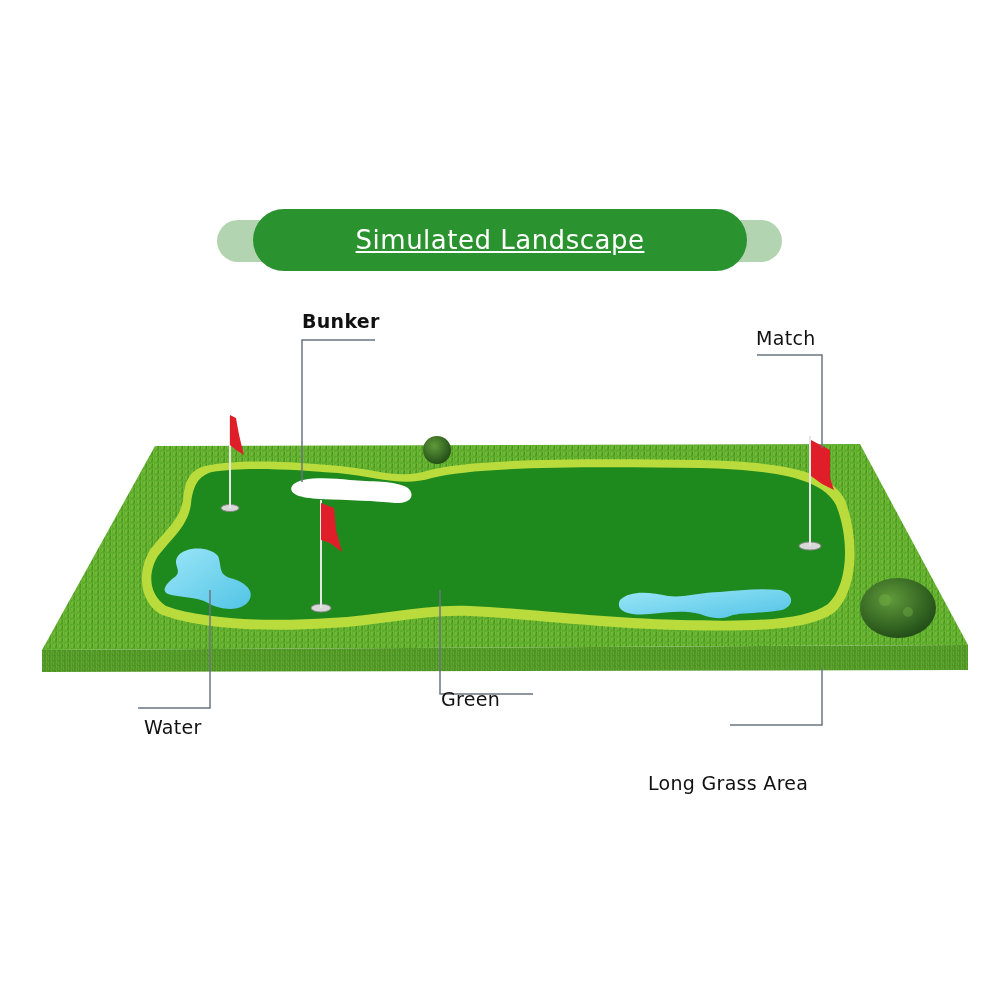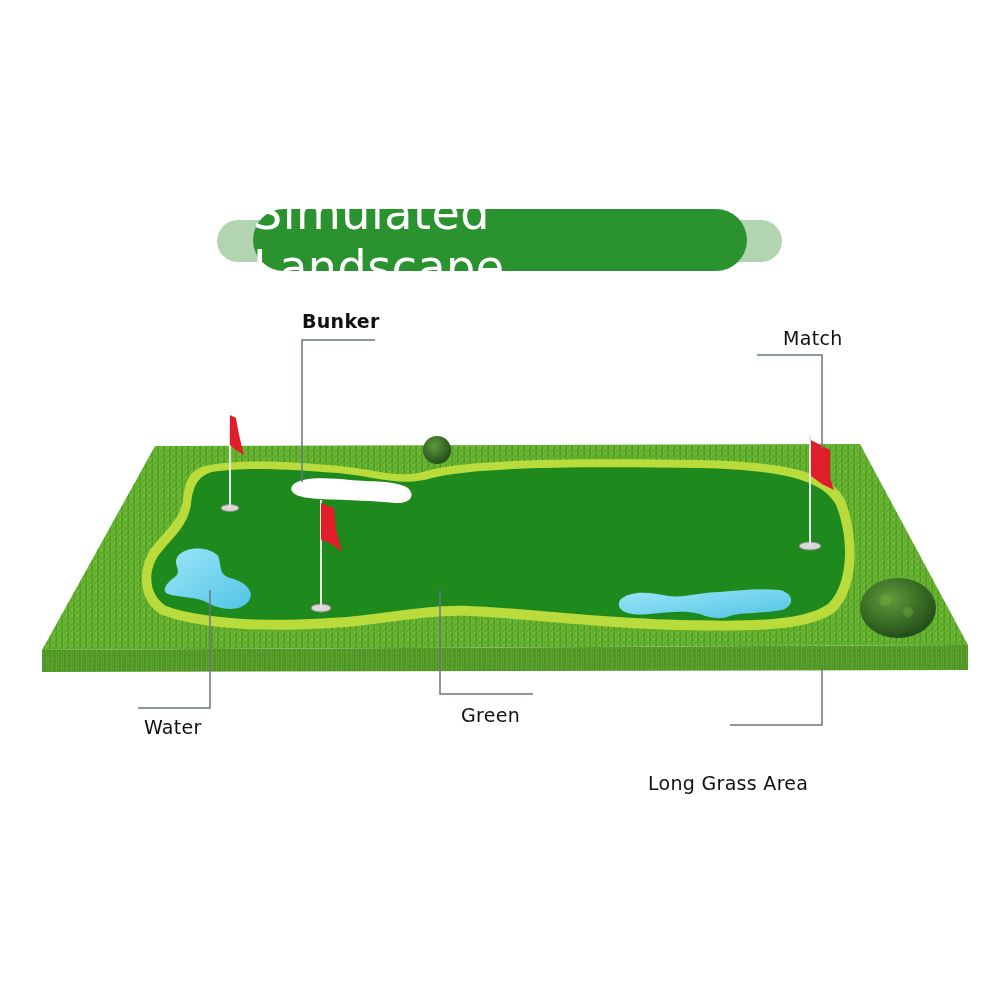--- a/index.html
+++ b/index.html
@@ -1,19 +1,19 @@
 <!DOCTYPE html>
 <html><head>
 <meta charset="utf-8">
 <style>
   html,body{margin:0;padding:0;background:#ffffff;}
   body{width:1000px;height:1000px;position:relative;overflow:hidden;font-family:"DejaVu Sans","Liberation Sans",sans-serif;}
   .banner-back{position:absolute;left:217px;top:220px;width:565px;height:42px;border-radius:21px;background:#b3d4b0;}
   .banner{position:absolute;left:253px;top:209px;width:494px;height:62px;border-radius:31px;background:#2a922f;display:flex;align-items:center;justify-content:center;}
-  .banner-text{color:#ffffff;font-size:46px;letter-spacing:0.5px;font-family:"DejaVu Sans","Liberation Sans",sans-serif;}
+  .banner-text{color:#ffffff;font-size:26px;letter-spacing:0.5px;font-family:"DejaVu Sans","Liberation Sans",sans-serif;text-decoration:underline;}
   .label{position:absolute;font-size:19px;color:#111;letter-spacing:0.3px;}
   .scene{position:absolute;left:0;top:0;width:1000px;height:1000px;}
 </style>
 </head>
 <body>
 
 <div class="banner-back"></div>
 <div class="banner">
   <span class="banner-text">Simulated Landscape</span>
 </div>
@@ -85,16 +85,16 @@
   <g stroke="#6a7680" stroke-width="1.5" fill="none">
     <polyline points="375,340 302,340 302,482"></polyline>
     <polyline points="757,355 822,355 822,448"></polyline>
     <polyline points="210,590 210,708 138,708"></polyline>
     <polyline points="440,590 440,694 533,694"></polyline>
     <polyline points="822,668 822,725 730,725"></polyline>
   </g>
 </svg>
 
 <div class="label" style="left:302px;top:310px;font-weight:bold;">Bunker</div>
-<div class="label" style="left:756px;top:327px;margin-left:27px;">Match</div>
+<div class="label" style="left:756px;top:327px;">Match</div>
 <div class="label" style="left:144px;top:716px;text-align:right;">Water</div>
-<div class="label" style="left:441px;top:704px;margin-left:20px;">Green</div>
+<div class="label" style="left:441px;top:688px;">Green</div>
 <div class="label" style="left:648px;top:772px;">Long Grass Area</div>
 
 </body></html>

